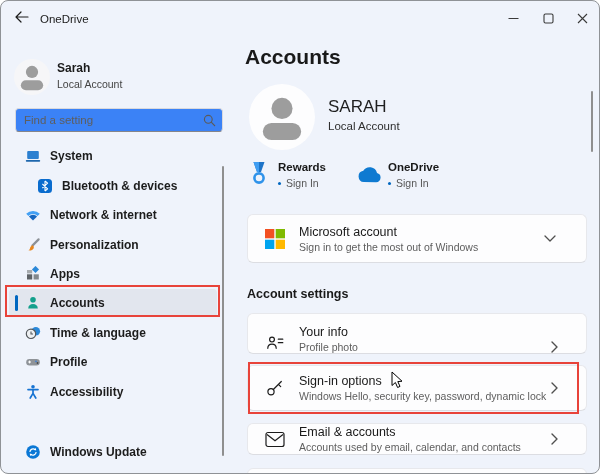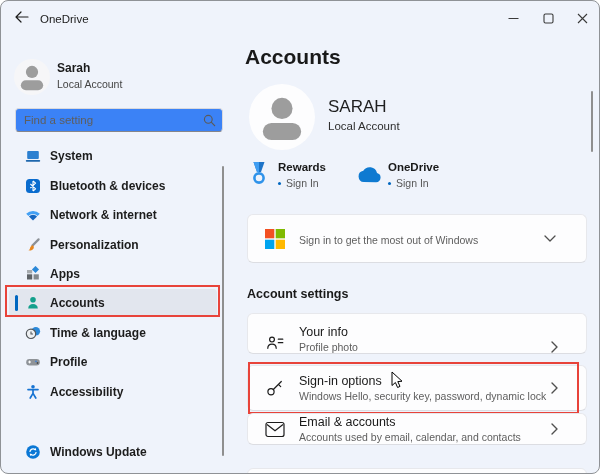--- a/index.html
+++ b/index.html
@@ -112,21 +112,21 @@
 
   <div class="abs nav-item" style="top:141px;">
     <span class="nicon">
         <svg width="16" height="16" viewBox="0 0 16 16">
           <rect x="2.2" y="3" width="11.6" height="8" rx="1" fill="#2b7fd0"></rect>
           <rect x="0.8" y="12" width="14.4" height="1.7" rx="0.85" fill="#1e67ad"></rect>
         </svg>
       </span>
     <span class="nlabel">System</span>
   </div>
-  <div class="abs nav-item" style="top:171px;">
+  <div class="abs nav-item" style="top:171px;padding-left:12px;">
     <span class="nicon">
         <svg width="16" height="16" viewBox="0 0 16 16">
           <rect x="1" y="1" width="14" height="14" rx="3.5" fill="#0a6cce"></rect>
           <path d="M8 3v10M8 3l2.6 2.2L5.4 10M8 13l2.6-2.2L5.4 6" stroke="#fff" stroke-width="1.1" fill="none" stroke-linejoin="round"></path>
         </svg>
       </span>
     <span class="nlabel">Bluetooth &amp; devices</span>
   </div>
   <div class="abs nav-item" style="top:200px;">
     <span class="nicon">
@@ -257,20 +257,21 @@
   <div class="abs card" style="top:213px;height:49px;">
     <span class="cicon">
       <svg width="20" height="20" viewBox="0 0 20 20">
           <rect x="0" y="0" width="9.3" height="9.3" fill="#f25022"></rect>
           <rect x="10.7" y="0" width="9.3" height="9.3" fill="#7fba00"></rect>
           <rect x="0" y="10.7" width="9.3" height="9.3" fill="#00a4ef"></rect>
           <rect x="10.7" y="10.7" width="9.3" height="9.3" fill="#ffb900"></rect>
         </svg>
     </span>
     <span class="ctxt">
+      <span class="ctitle" style="display:block;">Microsoft account</span>
       <span class="csub" style="display:block;">Sign in to get the most out of Windows</span>
     </span>
     <span class="cchev" style="margin-right:14px;">
       <svg width="12" height="7" viewBox="0 0 12 7">
           <path d="M1 1l5 5 5-5" stroke="#4f4f4f" stroke-width="1.3" fill="none" stroke-linecap="round" stroke-linejoin="round"></path>
         </svg>
     </span>
   </div>
 
   <div class="abs section-title">Account settings</div>
@@ -313,21 +314,21 @@
   </div>
 
   <div class="abs annot" style="left:247px;top:361px;width:331px;height:52px;"></div>
 
   <span class="abs" style="left:390px;top:370px;display:flex;z-index:10;">
     <svg width="13" height="19" viewBox="0 0 13 19">
         <path d="M1 1v13.5l3.4-3 2.2 5 2.4-1.1-2.2-4.8 4.2-.4Z" fill="#fff" stroke="#000" stroke-width="1"></path>
       </svg>
   </span>
 
-  <div class="abs card" style="top:412px;height:32px;">
+  <div class="abs card" style="top:422px;height:32px;">
     <span class="cicon">
       <svg width="20" height="17" viewBox="0 0 20 17" fill="none" stroke="#1b1b1b" stroke-width="1.2">
           <rect x="1" y="1.5" width="18" height="14" rx="2"></rect>
           <path d="M2 3.5l8 6.3 8-6.3"></path>
         </svg>
     </span>
     <span class="ctxt">
       <span class="ctitle" style="display:block;">Email &amp; accounts</span>
       <span class="csub" style="display:block;">Accounts used by email, calendar, and contacts</span>
     </span>

